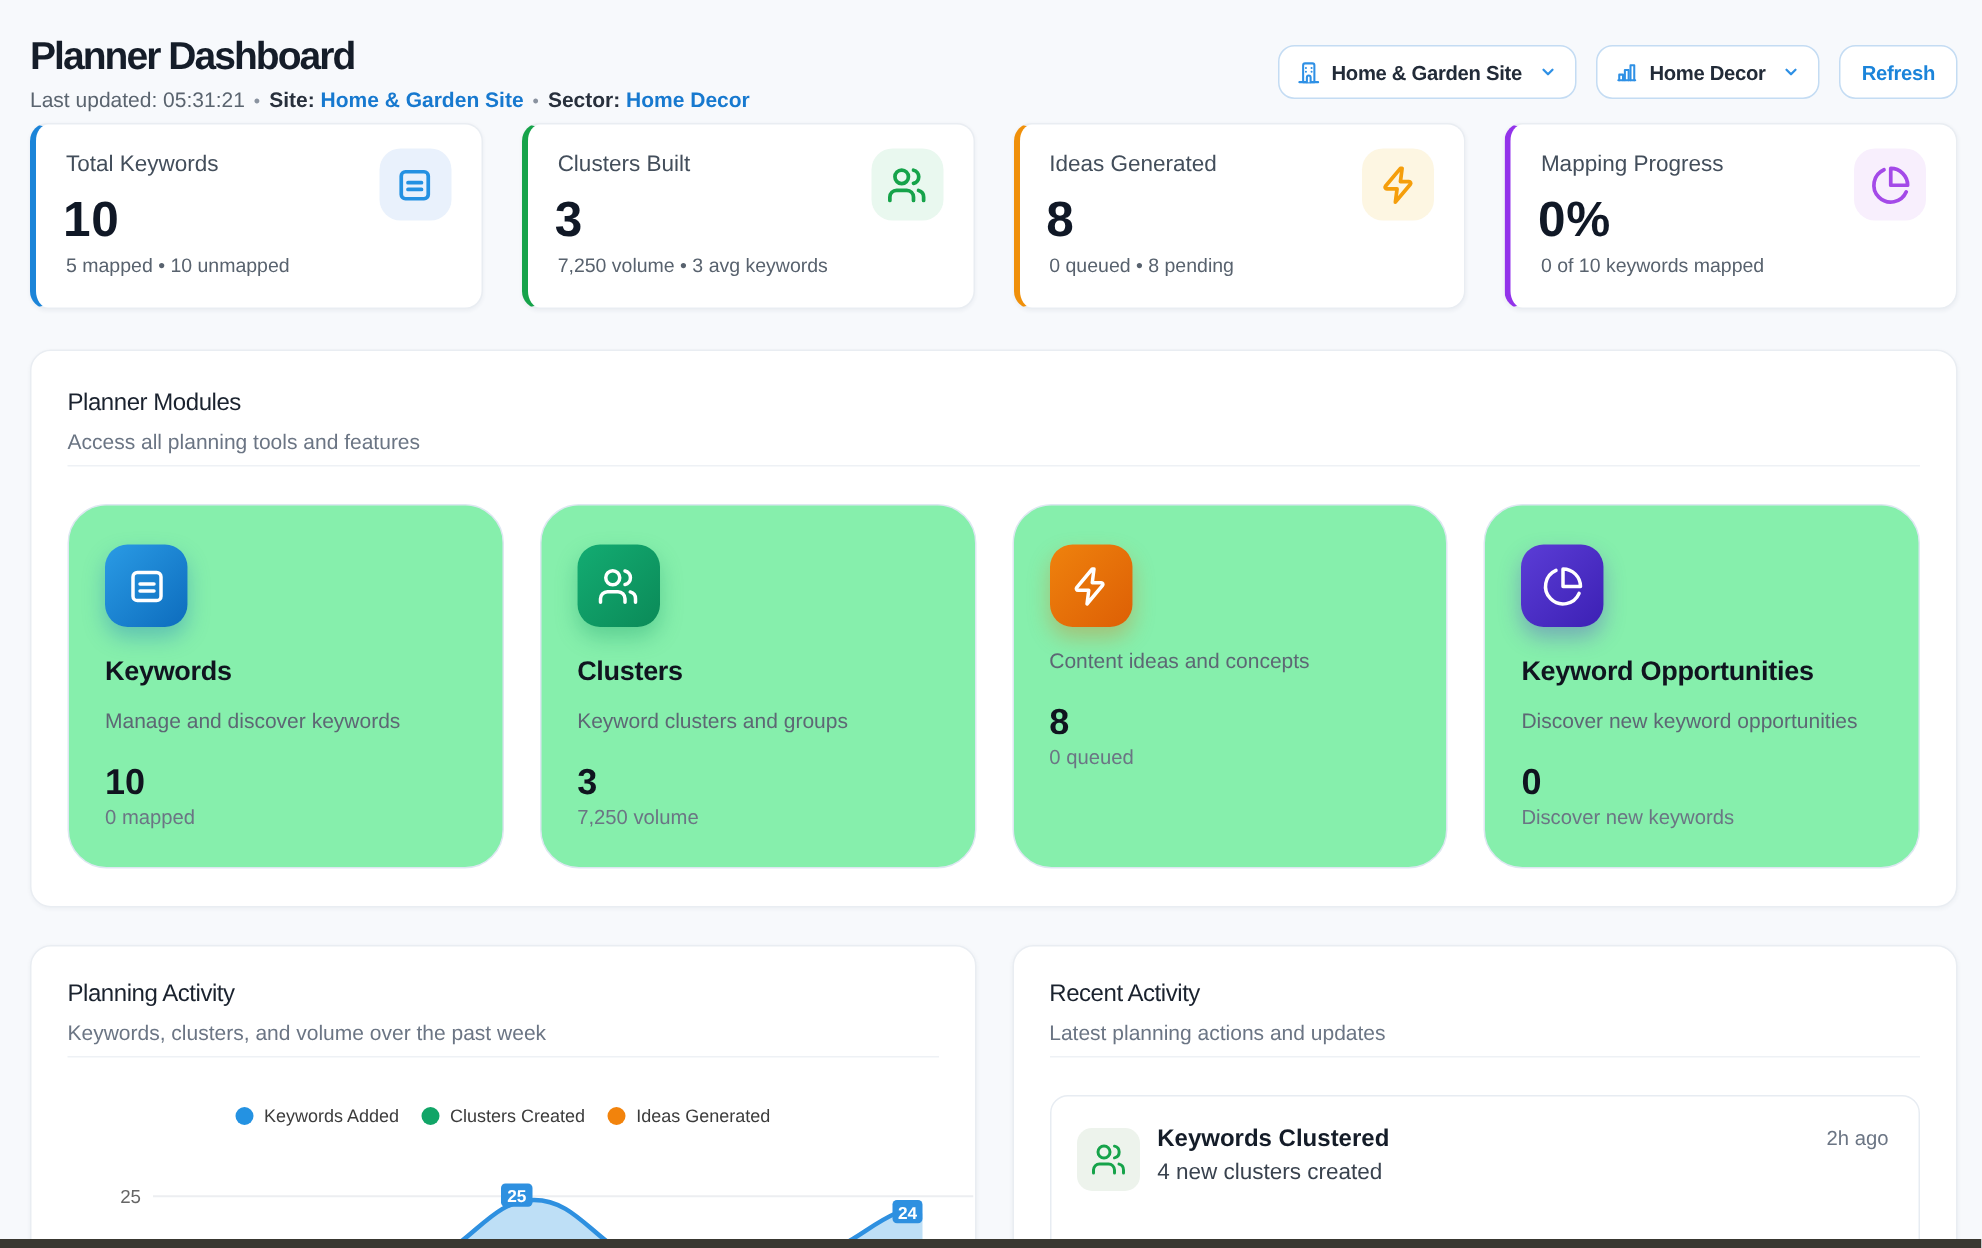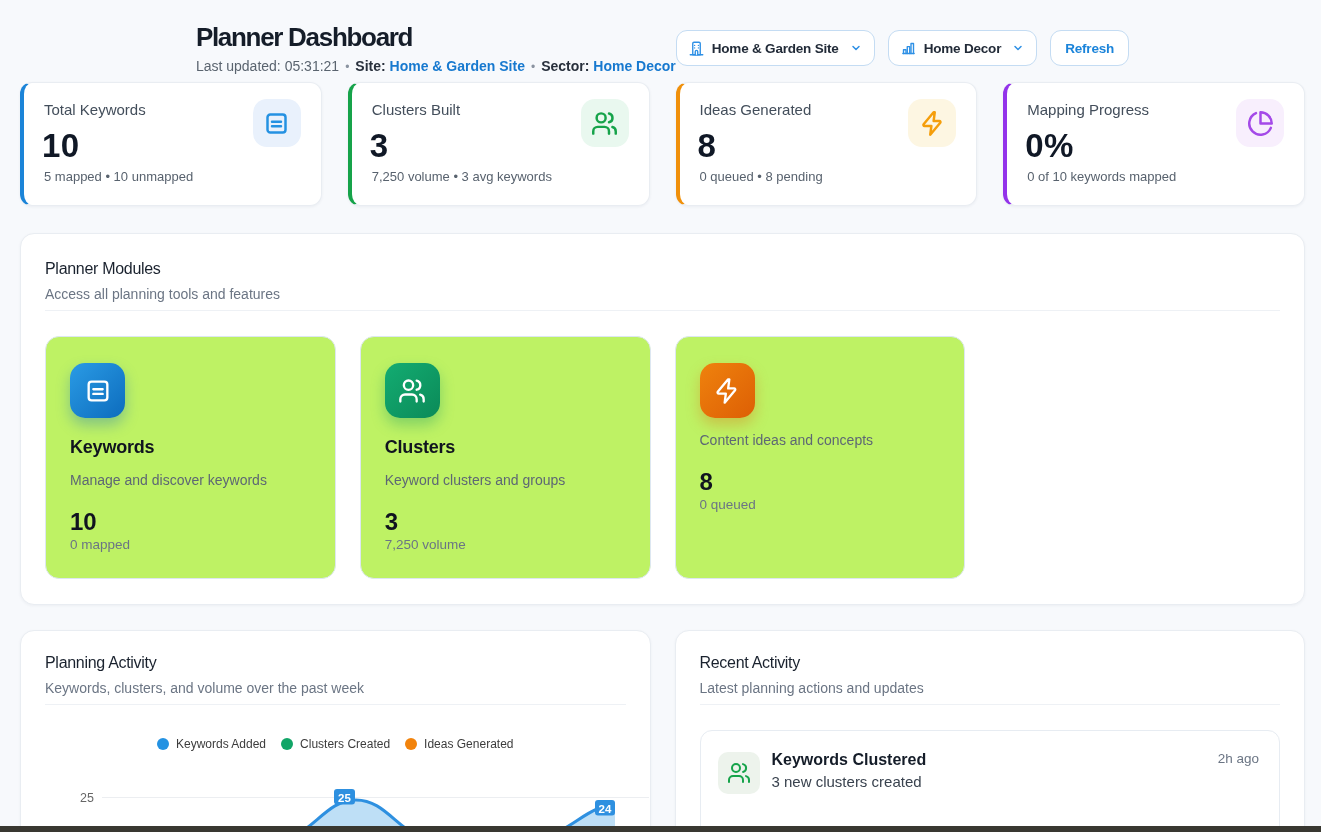--- a/index.html
+++ b/index.html
@@ -1,21 +1,21 @@
 <!DOCTYPE html>
 <html><head>
 <meta charset="utf-8">
 <style>
 * { margin:0; padding:0; box-sizing:border-box; }
 html,body { width:1321px; height:832px; overflow:hidden; }
 body { background:#f7f9fc; font-family:"Liberation Sans", sans-serif; color:#19212e; position:relative; }
 .page { position:absolute; left:20px; top:0; width:1285px; }
 
 
-.hdr { display:flex; justify-content:center; align-items:flex-start; margin-top:22px; }
+.hdr { display:flex; justify-content:space-between; align-items:flex-start; margin-top:22px; }
 h1 { font-size:26px; font-weight:700; color:#151d29; letter-spacing:-1.3px; }
 .meta { margin-top:5px; font-size:14px; color:#5a646f; }
 .meta b { color:#28303c; }
 .meta a { color:#1779cf; text-decoration:none; font-weight:bold; }
 .meta .dot { color:#8a93a0; margin:0 6px; font-size:12px; }
 .controls { display:flex; gap:13px; margin-top:8px; }
 .btn { height:36px; background:#fff; border:1.5px solid #c4dcf3; border-radius:11px; display:flex; align-items:center; gap:8px; padding:0 12px; font-size:13.5px; letter-spacing:-0.2px; font-weight:bold; color:#222b38; }
 .btn svg { flex:none; }
 .btn.refresh { color:#1b84da; padding:0 14px; }
 
@@ -29,21 +29,21 @@
 
 
 .section { background:#fff; border:1px solid #e9edf2; border-radius:14px; margin-top:27px; box-shadow:0 1px 3px rgba(30,50,80,0.05); }
 .sec-hd { padding:23px 24px 0 24px; }
 .section > .sec-hd { padding-top:26px; }
 .sec-hd .t { font-size:16px; font-weight:normal; color:#1a222e; letter-spacing:-0.3px; }
 .sec-hd .s { font-size:14px; color:#6b7584; margin-top:8px; padding-bottom:8px; border-bottom:1px solid #eef1f5; }
 
 
 .mods { display:grid; grid-template-columns:repeat(4,1fr); gap:24px; padding:25px 24px 25px 24px; }
-.mcard { border:1px solid #dde7f1; border-radius:14px; padding:26px 24px; height:243px; background:#bef264; }
+.mcard { border:1px solid #dde7f1; border-radius:26px; padding:26px 24px; height:243px; background:#86efac; }
 .micon { width:55px; height:55px; border-radius:15px; display:flex; align-items:center; justify-content:center; }
 .mcard .t { font-size:18px; font-weight:bold; color:#10141f; margin-top:19px; letter-spacing:-0.2px; }
 .mcard .d { font-size:14px; color:#5d6774; margin-top:14px; }
 .mcard .n { font-size:24px; font-weight:bold; color:#10141f; margin-top:20px; }
 .mcard .st { font-size:13.5px; color:#6b7584; margin-top:1px; }
 
 
 .bottom { display:grid; grid-template-columns:1fr 1fr; gap:24px; margin-top:25px; }
 .bcard { background:#fff; border:1px solid #e9edf2; border-radius:14px; height:280px; box-shadow:0 1px 3px rgba(30,50,80,0.05); position:relative; }
 
@@ -180,20 +180,32 @@
       </div>
       <div class="mcard">
         <div class="micon" style="background:linear-gradient(135deg,#ef820d,#dd5f05); box-shadow:0 7px 14px rgba(220,110,20,0.35)">
           <svg width="28" height="28" viewBox="0 0 24 24" fill="none" stroke="#fff" stroke-width="2" stroke-linecap="round" stroke-linejoin="round">
               <path d="M13 2 4.1 12.6a1 1 0 0 0 .8 1.6H11l-1 7.8 8.9-10.6a1 1 0 0 0-.8-1.6H13l1-7.8Z"></path>
             </svg>
         </div>
         <div class="d">Content ideas and concepts</div>
         <div class="n">8</div>
         <div class="st">0 queued</div>
+      </div>
+      <div class="mcard">
+        <div class="micon" style="background:linear-gradient(135deg,#5b3dd6,#3c20b4); box-shadow:0 7px 14px rgba(80,50,200,0.35)">
+          <svg width="28" height="28" viewBox="0 0 24 24" fill="none" stroke="#fff" stroke-width="2" stroke-linecap="round" stroke-linejoin="round">
+              <path d="M21.2 15.9A10 10 0 1 1 8 2.8"></path>
+              <path d="M22 12A10 10 0 0 0 12 2v10z"></path>
+            </svg>
+        </div>
+        <div class="t">Keyword Opportunities</div>
+        <div class="d">Discover new keyword opportunities</div>
+        <div class="n">0</div>
+        <div class="st">Discover new keywords</div>
       </div>
     </div>
   </div>
 
   <div class="bottom">
     <div class="bcard">
       <div class="sec-hd">
         <div class="t">Planning Activity</div>
         <div class="s">Keywords, clusters, and volume over the past week</div>
       </div>
@@ -224,20 +236,20 @@
         <div class="aicon">
           <svg width="24" height="24" viewBox="0 0 24 24" fill="none" stroke="#16a34a" stroke-width="2" stroke-linecap="round" stroke-linejoin="round">
               <circle cx="9" cy="7" r="4"></circle>
               <path d="M2 21v-2a4 4 0 0 1 4-4h6a4 4 0 0 1 4 4v2"></path>
               <path d="M16 3.1a4 4 0 0 1 0 7.8"></path>
               <path d="M22 21v-2a4 4 0 0 0-3-3.9"></path>
             </svg>
         </div>
         <div>
           <div class="tt">Keywords Clustered</div>
-          <div class="ss">3 new clusters created</div>
+          <div class="ss">4 new clusters created</div>
         </div>
         <div class="ago">2h ago</div>
       </div>
     </div>
   </div>
 </div>
 <div class="darkbar"></div>
 
 </body></html>

